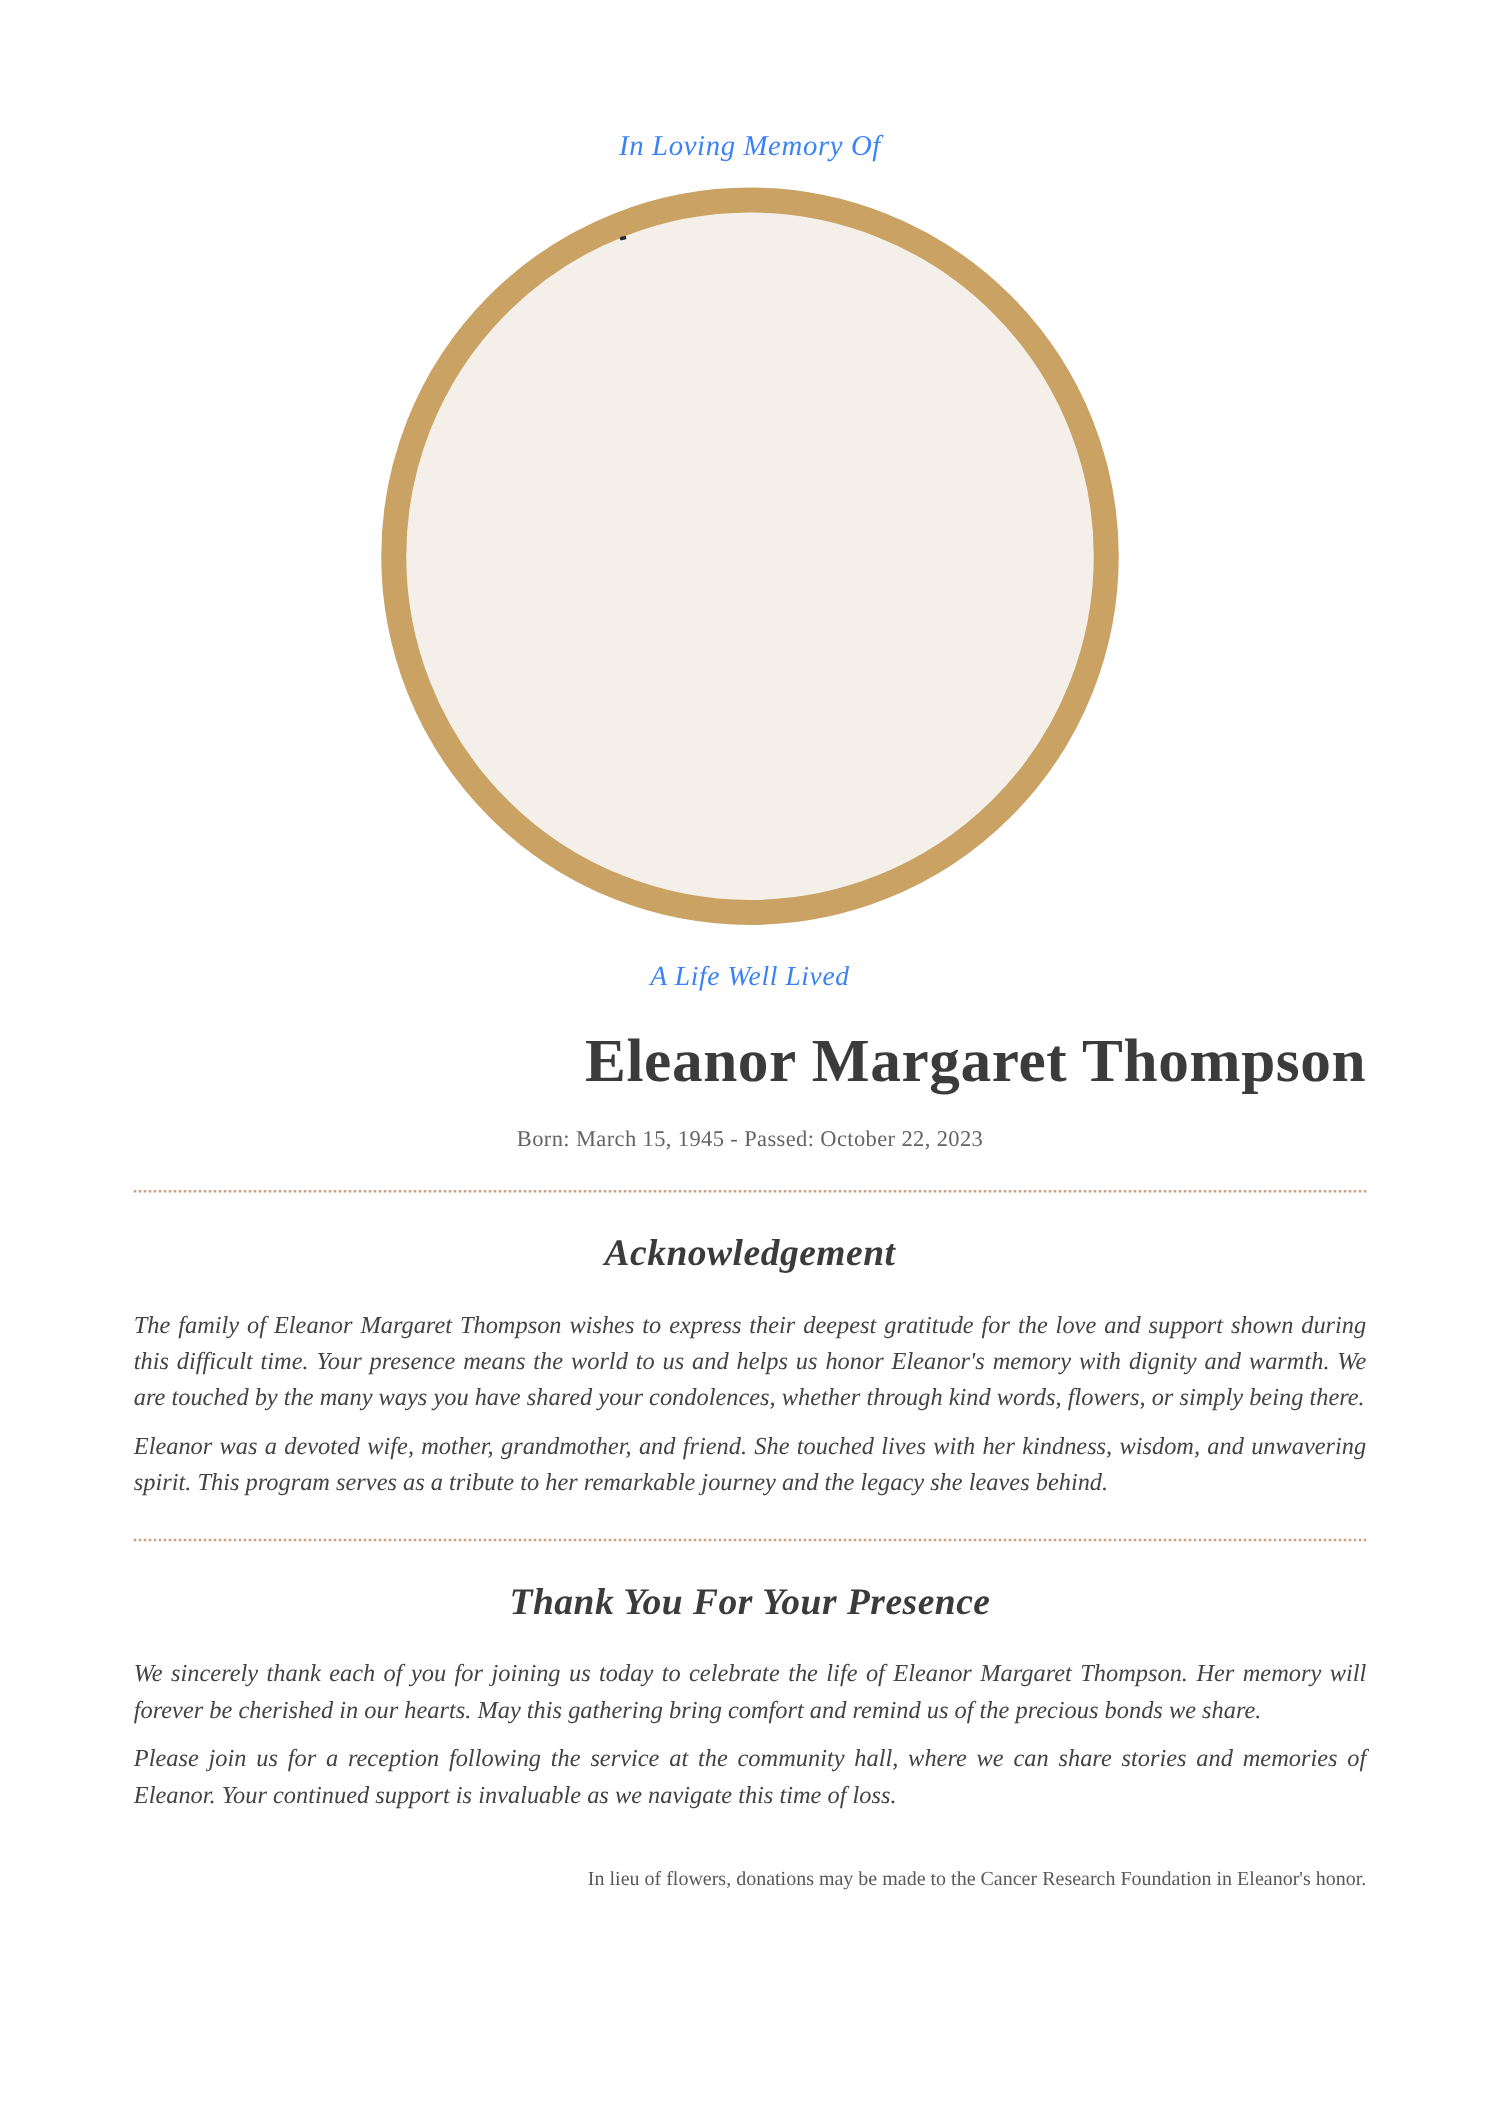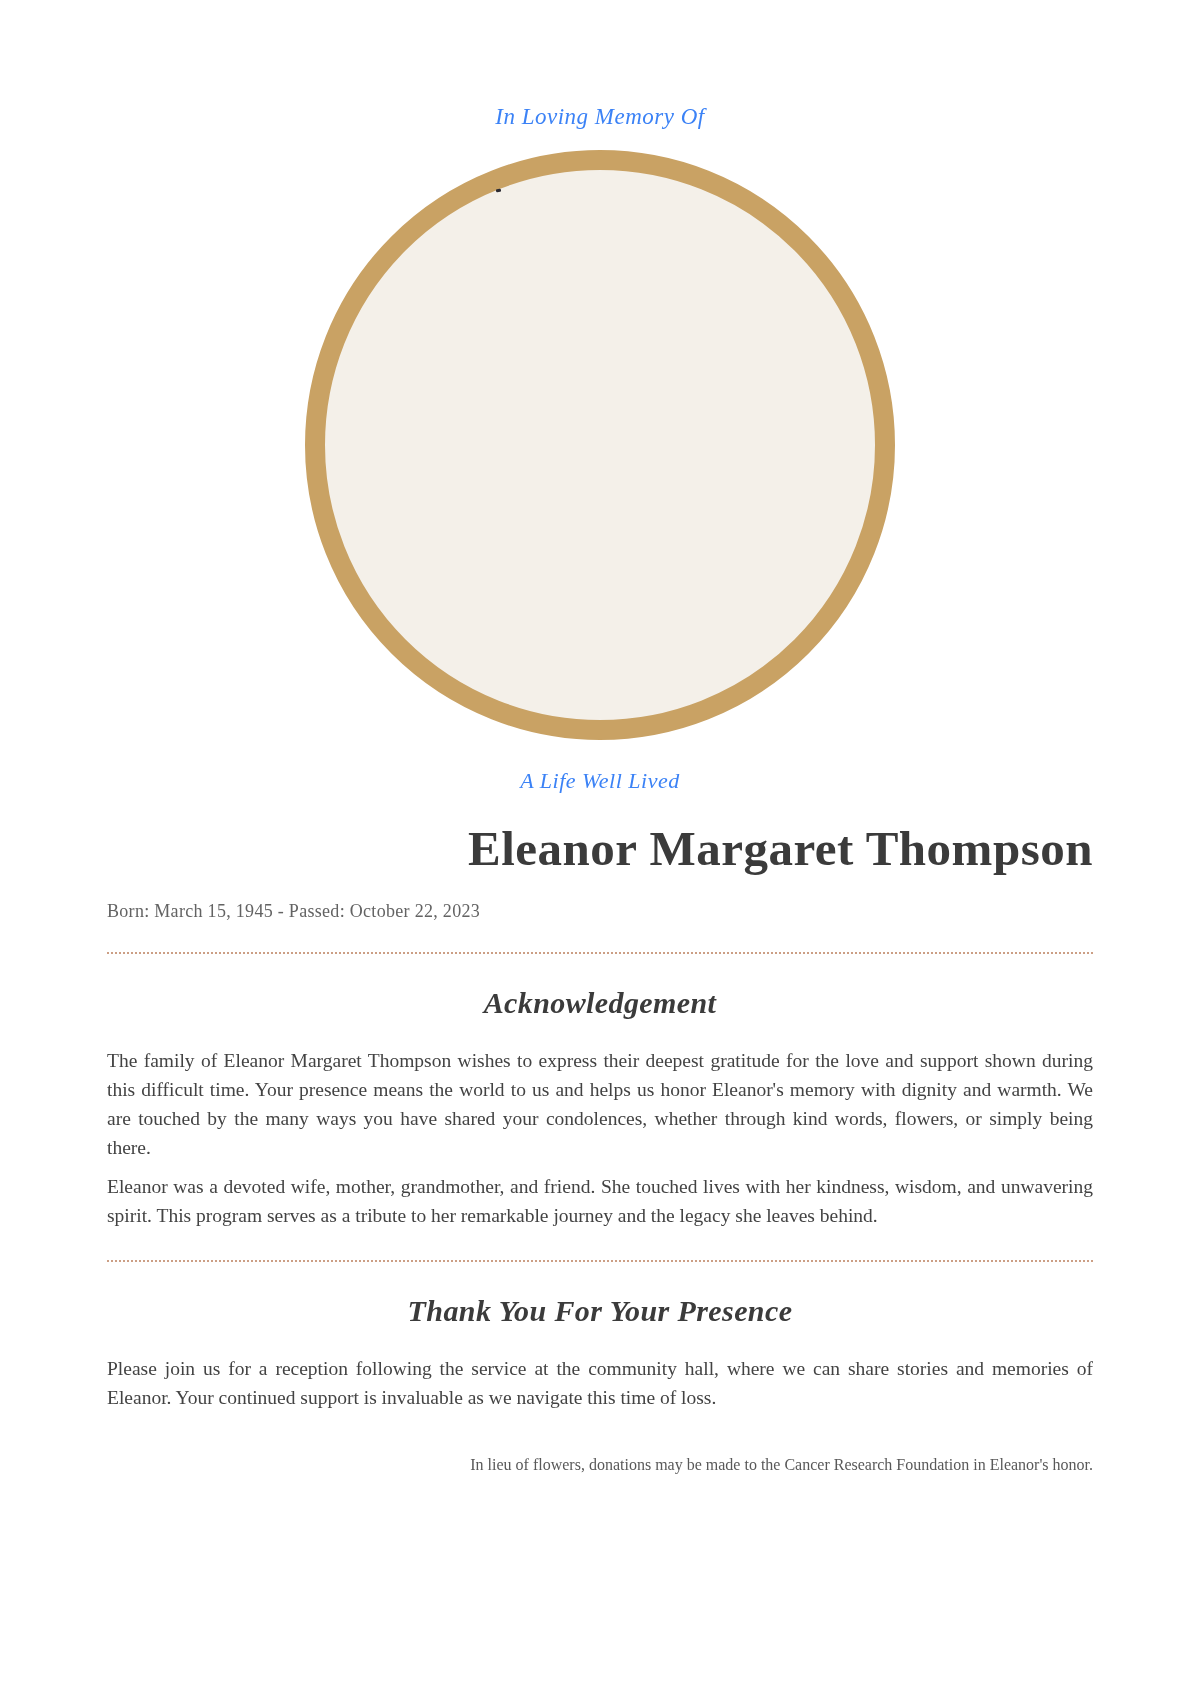--- a/index.html
+++ b/index.html
@@ -53,21 +53,21 @@
     margin: 26px 0 0;
     text-align: right;
     font-size: 49px;
     line-height: 1.2;
     font-weight: bold;
     color: #3b3b3b;
     letter-spacing: 0.5px;
   }
   .dates {
     margin-top: 22px;
-    text-align: left;
+    text-align: center;
     font-size: 18px;
     color: #636363;
     letter-spacing: 0.3px;
   }
   .divider {
     border: 0;
     border-top: 2px dotted #cc9f85;
     margin: 30px 0 0;
     height: 0;
   }
@@ -79,20 +79,21 @@
     color: #3b3b3b;
     letter-spacing: 0.4px;
     font-style: italic;
   }
   .body-paragraph {
     margin: 26px 0 0;
     font-size: 19.5px;
     line-height: 29px;
     text-align: justify;
     color: #434343;
+    font-style: italic;
   }
   .body-paragraph + .body-paragraph {
     margin-top: 10px;
   }
   .footer-note {
     margin-top: 44px;
     text-align: right;
     font-size: 16px;
     color: #595959;
   }
@@ -119,18 +120,19 @@
   <section>
     <h2 class="section-title">Acknowledgement</h2>
     <p class="body-paragraph">The family of Eleanor Margaret Thompson wishes to express their deepest gratitude for the love and support shown during this difficult time. Your presence means the world to us and helps us honor Eleanor's memory with dignity and warmth. We are touched by the many ways you have shared your condolences, whether through kind words, flowers, or simply being there.</p>
     <p class="body-paragraph">Eleanor was a devoted wife, mother, grandmother, and friend. She touched lives with her kindness, wisdom, and unwavering spirit. This program serves as a tribute to her remarkable journey and the legacy she leaves behind.</p>
   </section>
 
   <hr class="divider">
 
   <section>
     <h2 class="section-title">Thank You For Your Presence</h2>
+    <p class="body-paragraph">We sincerely thank each of you for joining us today to celebrate the life of Eleanor Margaret Thompson. Her memory will forever be cherished in our hearts. May this gathering bring comfort and remind us of the precious bonds we share.</p>
     <p class="body-paragraph">Please join us for a reception following the service at the community hall, where we can share stories and memories of Eleanor. Your continued support is invaluable as we navigate this time of loss.</p>
   </section>
 
   <div class="footer-note">In lieu of flowers, donations may be made to the Cancer Research Foundation in Eleanor's honor.</div>
 
 </main>
 
 </body></html>

